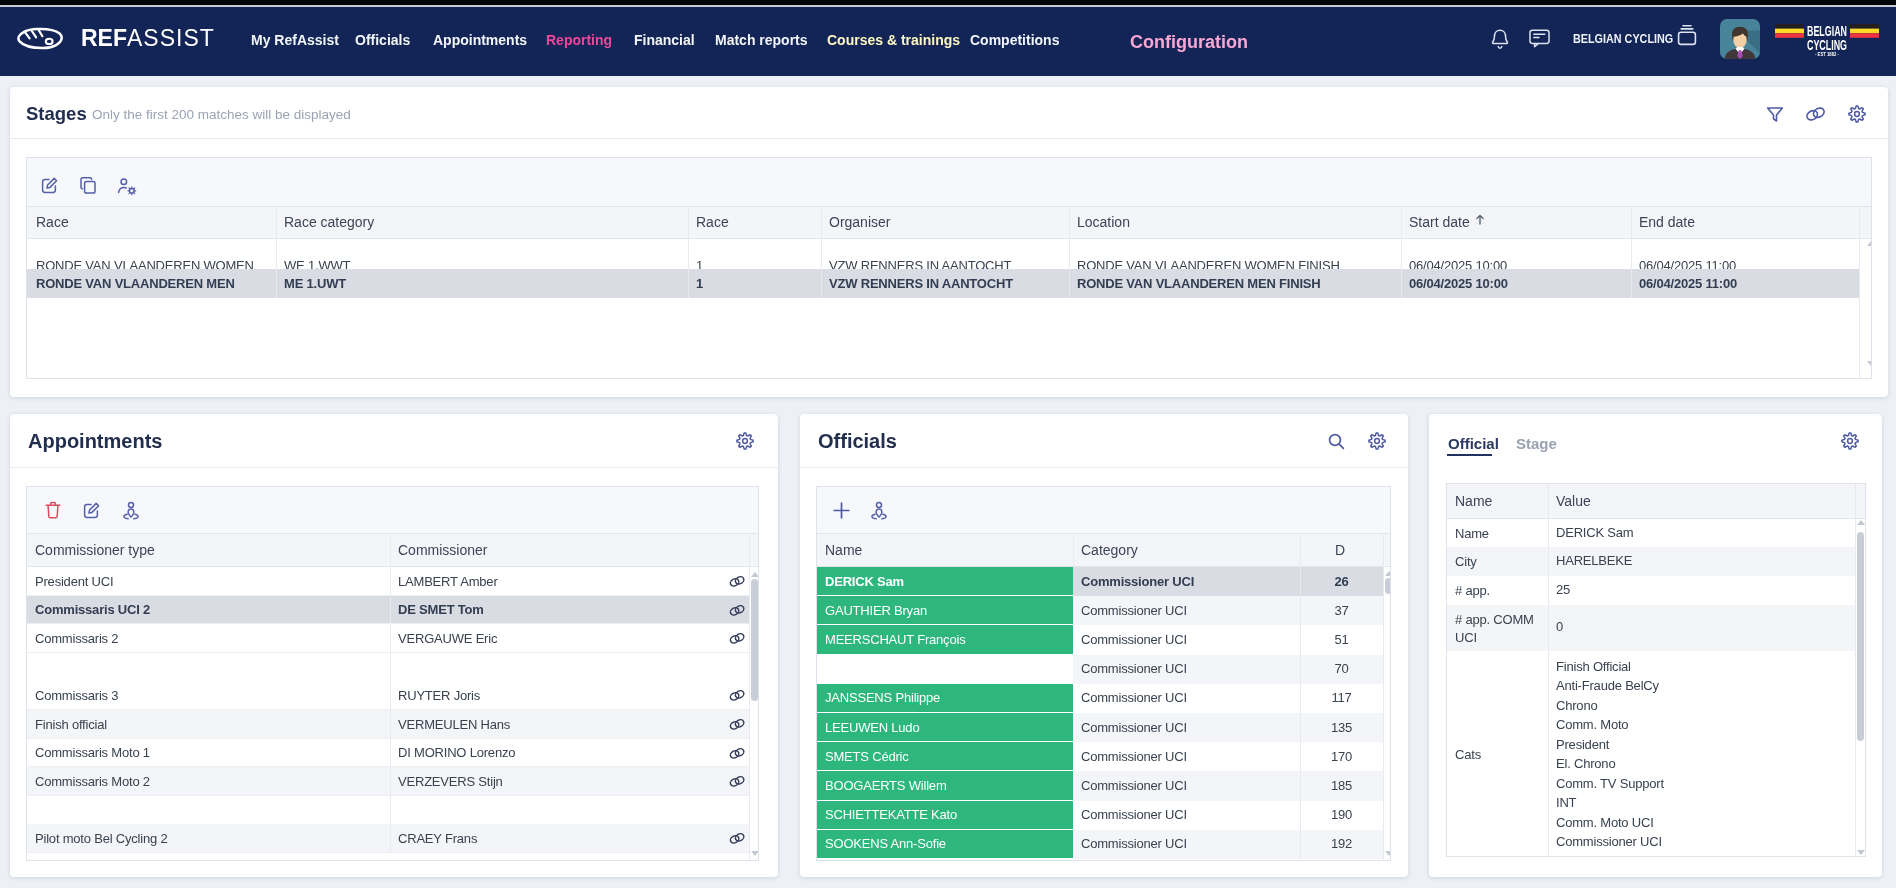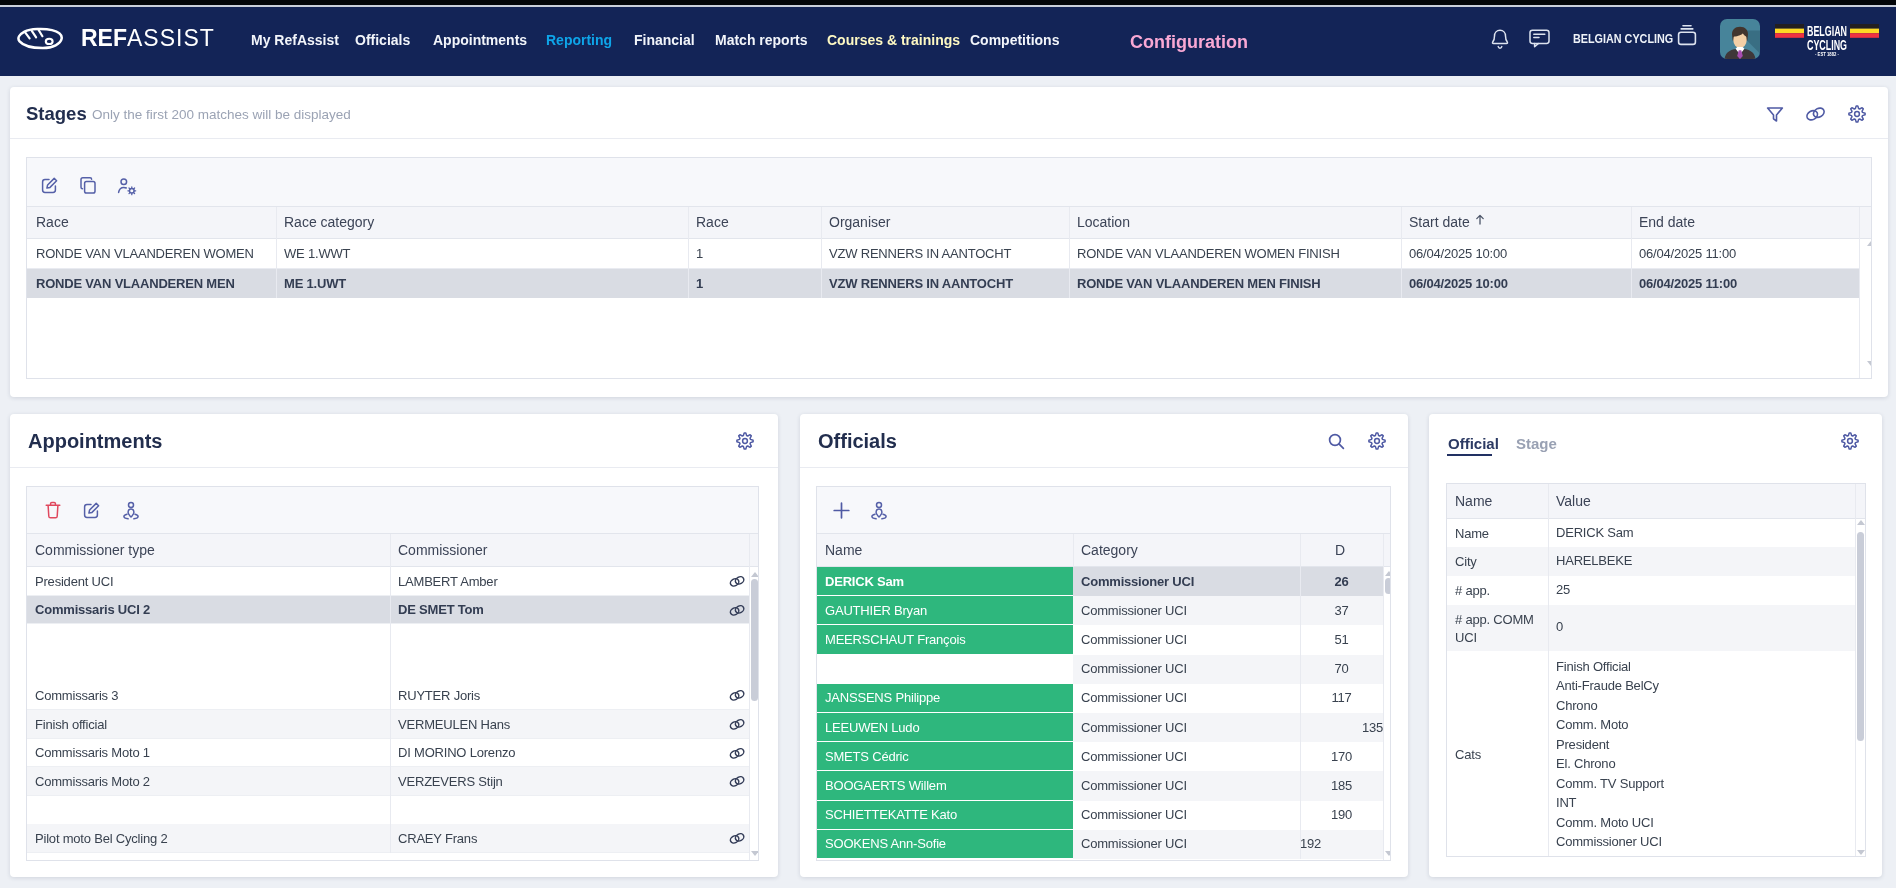--- a/index.html
+++ b/index.html
@@ -34,21 +34,21 @@
 <path d="M9.3 5.6 L13.6 11.4" stroke-width="2.2"></path>
         <path d="M15.8 3.9 L20.1 10.3" stroke-width="2.2"></path>
         <path d="M22.6 3 L26.4 9.2" stroke-width="2.2"></path>
 <ellipse cx="33.2" cy="14.4" rx="3.4" ry="2.6" stroke-width="2.1"></ellipse>
 </svg>
     </div>
 <div class="abs" style="left:81px;top:18px;font-size:23px;color:#fff"><span style="font-weight:700">REF</span><span style="font-weight:400;letter-spacing:1px">ASSIST</span></div>
 <div class="abs" style="left:251px;top:25px;font-size:14px;font-weight:700;color:#f2f5fa">My RefAssist</div>
 <div class="abs" style="left:355px;top:25px;font-size:14px;font-weight:700;color:#f2f5fa">Officials</div>
 <div class="abs" style="left:433px;top:25px;font-size:14px;font-weight:700;color:#f2f5fa">Appointments</div>
-<div class="abs" style="left:546px;top:25px;font-size:14px;font-weight:700;color:#0ea5e9">Reporting</div>
+<div class="abs" style="left:546px;top:25px;font-size:14px;font-weight:700;color:#ec4899">Reporting</div>
 <div class="abs" style="left:634px;top:25px;font-size:14px;font-weight:700;color:#f2f5fa">Financial</div>
 <div class="abs" style="left:715px;top:25px;font-size:14px;font-weight:700;color:#f2f5fa">Match reports</div>
 <div class="abs" style="left:827px;top:25px;font-size:14px;font-weight:700;color:#fef9c3">Courses &amp; trainings</div>
 <div class="abs" style="left:970px;top:25px;font-size:14px;font-weight:700;color:#f2f5fa">Competitions</div>
 <div class="abs" style="left:1130px;top:25px;font-size:18px;font-weight:700;color:#f9a8d4">Configuration</div>
 <div class="abs" style="left:1490px;top:21px">
       <svg width="20" height="22" viewBox="0 0 20 22" fill="none" stroke="#dde3ef" stroke-width="1.5" stroke-linecap="round" stroke-linejoin="round">
         <path d="M10 2.3 c-3.3 0-5.5 2.5-5.5 5.7 0 3-.7 4.8-1.8 6.1-.5.7-.1 1.4.8 1.4 h13 c.9 0 1.3-.7.8-1.4-1.1-1.3-1.8-3.1-1.8-6.1 0-3.2-2.2-5.7-5.5-5.7 z"></path>
         <path d="M8.2 18.6 c.3 1 1 1.6 1.8 1.6 s1.5-.6 1.8-1.6"></path>
       </svg>
@@ -150,21 +150,21 @@
 <div class="hc" style="left:669px;top:56px">Race</div>
 <div class="hc" style="left:802px;top:56px">Organiser</div>
 <div class="hc" style="left:1050px;top:56px">Location</div>
 <div class="hc" style="left:1382px;top:56px">Start date</div>
 <div class="hc" style="left:1612px;top:56px">End date</div>
 <div class="abs" style="left:1447px;top:55px">
         <svg width="12" height="13" viewBox="0 0 12 13" fill="none" stroke="#4b5468" stroke-width="1.3" stroke-linecap="round" stroke-linejoin="round">
           <path d="M6 11 V2.6 M2.8 5.6 L6 2.4 l3.2 3.2"></path>
         </svg>
       </div>
-<div class="row" style="top:81px;width:1832px;height:29.5px;border-bottom:1px solid #e9ebf1">
+<div class="row" style="top:93px;width:1832px;height:29.5px;border-bottom:1px solid #e9ebf1">
 <div class="c" style="left:9px;top:7px">RONDE VAN VLAANDEREN WOMEN</div>
 <div class="c" style="left:257px;top:7px">WE 1.WWT</div>
 <div class="c" style="left:669px;top:7px">1</div>
 <div class="c" style="left:802px;top:7px">VZW RENNERS IN AANTOCHT</div>
 <div class="c" style="left:1050px;top:7px">RONDE VAN VLAANDEREN WOMEN FINISH</div>
 <div class="c" style="left:1382px;top:7px">06/04/2025 10:00</div>
 <div class="c" style="left:1612px;top:7px">06/04/2025 11:00</div>
 </div>
 <div class="row sel" style="top:110.5px;width:1832px;height:29.5px">
 <div class="c" style="left:9px;top:7px">RONDE VAN VLAANDEREN MEN</div>
@@ -232,20 +232,30 @@
 <div class="row sel" style="top:108.6px;width:722px;height:28.6px;border-bottom:1px solid #edeff3">
 <div class="c" style="left:8px;top:6.5px">Commissaris UCI 2</div>
 <div class="c" style="left:371px;top:6.5px">DE SMET Tom</div>
 <div class="abs" style="left:702px;top:8px">
           <svg width="16" height="13" viewBox="0 0 16 13" fill="none" stroke="#343d58" stroke-width="1.5" stroke-linecap="round" stroke-linejoin="round">
             <ellipse cx="5.6" cy="7.4" rx="4.4" ry="3.4" transform="rotate(-28 5.6 7.4)"></ellipse>
             <ellipse cx="10.6" cy="5.4" rx="4.4" ry="3.4" transform="rotate(-28 10.6 5.4)"></ellipse>
           </svg>
         </div>
 </div>
+<div class="row " style="top:137.2px;width:722px;height:28.6px;border-bottom:1px solid #edeff3">
+<div class="c" style="left:8px;top:6.5px">Commissaris 2</div>
+<div class="c" style="left:371px;top:6.5px">VERGAUWE Eric</div>
+<div class="abs" style="left:702px;top:8px">
+          <svg width="16" height="13" viewBox="0 0 16 13" fill="none" stroke="#343d58" stroke-width="1.5" stroke-linecap="round" stroke-linejoin="round">
+            <ellipse cx="5.6" cy="7.4" rx="4.4" ry="3.4" transform="rotate(-28 5.6 7.4)"></ellipse>
+            <ellipse cx="10.6" cy="5.4" rx="4.4" ry="3.4" transform="rotate(-28 10.6 5.4)"></ellipse>
+          </svg>
+        </div>
+</div>
 <div class="row " style="top:194.39999999999998px;width:722px;height:28.6px;border-bottom:1px solid #edeff3">
 <div class="c" style="left:8px;top:6.5px">Commissaris 3</div>
 <div class="c" style="left:371px;top:6.5px">RUYTER Joris</div>
 <div class="abs" style="left:702px;top:8px">
           <svg width="16" height="13" viewBox="0 0 16 13" fill="none" stroke="#343d58" stroke-width="1.5" stroke-linecap="round" stroke-linejoin="round">
             <ellipse cx="5.6" cy="7.4" rx="4.4" ry="3.4" transform="rotate(-28 5.6 7.4)"></ellipse>
             <ellipse cx="10.6" cy="5.4" rx="4.4" ry="3.4" transform="rotate(-28 10.6 5.4)"></ellipse>
           </svg>
         </div>
 </div>
@@ -382,21 +392,21 @@
         </div>
 </div>
 <div class="row" style="top:225.99999999999997px;width:566px;height:29.2px">
 <div class="abs green" style="left:0;top:0;width:256px;height:28.2px;">
           <div style="position:absolute;left:8px;top:6.5px;font-size:13px;letter-spacing:-.2px;white-space:nowrap">LEEUWEN Ludo</div>
         </div>
 <div class="abs alt" style="left:256px;top:0;width:227px;height:29.2px">
           <div class="c" style="left:8px;top:6.5px;">Commissioner UCI</div>
         </div>
 <div class="abs alt" style="left:483px;top:0;width:83px;height:29.2px">
-          <div class="c" style="left:0;top:6.5px;width:83px;text-align:right;">135</div>
+          <div class="c" style="left:0;top:6.5px;width:83px;text-align:center;">135</div>
         </div>
 </div>
 <div class="row" style="top:255.19999999999996px;width:566px;height:29.2px">
 <div class="abs green" style="left:0;top:0;width:256px;height:28.2px;">
           <div style="position:absolute;left:8px;top:6.5px;font-size:13px;letter-spacing:-.2px;white-space:nowrap">SMETS Cédric</div>
         </div>
 <div class="abs " style="left:256px;top:0;width:227px;height:29.2px">
           <div class="c" style="left:8px;top:6.5px;">Commissioner UCI</div>
         </div>
 <div class="abs " style="left:483px;top:0;width:83px;height:29.2px">
@@ -426,21 +436,21 @@
         </div>
 </div>
 <div class="row" style="top:342.79999999999995px;width:566px;height:29.2px">
 <div class="abs green" style="left:0;top:0;width:256px;height:28.2px;">
           <div style="position:absolute;left:8px;top:6.5px;font-size:13px;letter-spacing:-.2px;white-space:nowrap">SOOKENS Ann-Sofie</div>
         </div>
 <div class="abs alt" style="left:256px;top:0;width:227px;height:29.2px">
           <div class="c" style="left:8px;top:6.5px;">Commissioner UCI</div>
         </div>
 <div class="abs alt" style="left:483px;top:0;width:83px;height:29.2px">
-          <div class="c" style="left:0;top:6.5px;width:83px;text-align:left;">192</div>
+          <div class="c" style="left:0;top:6.5px;width:83px;text-align:center;">192</div>
         </div>
 </div>
 <div class="vline" style="left:256px;top:47px;height:33px"></div>
 <div class="vline" style="left:483px;top:47px;height:325px"></div>
 <div class="vline" style="left:566px;top:47px;height:328px"></div>
 <div class="au" style="left:567.5px;top:84px"></div>
 <div class="thumb" style="left:568px;top:91px;height:16px"></div>
 <div class="ad" style="left:567.5px;top:364px"></div>
 </div>
   </div>

